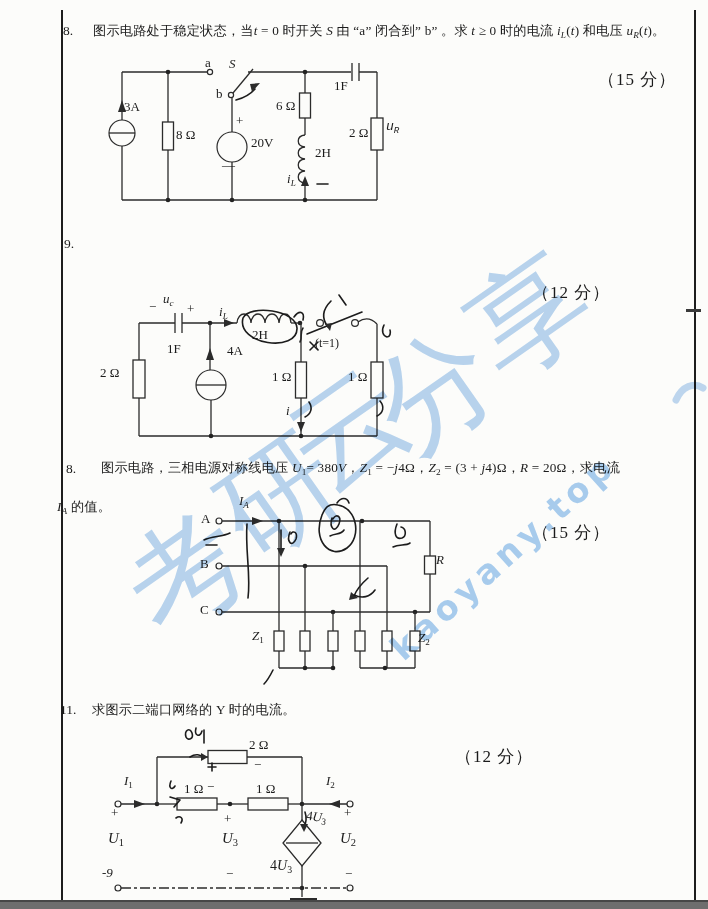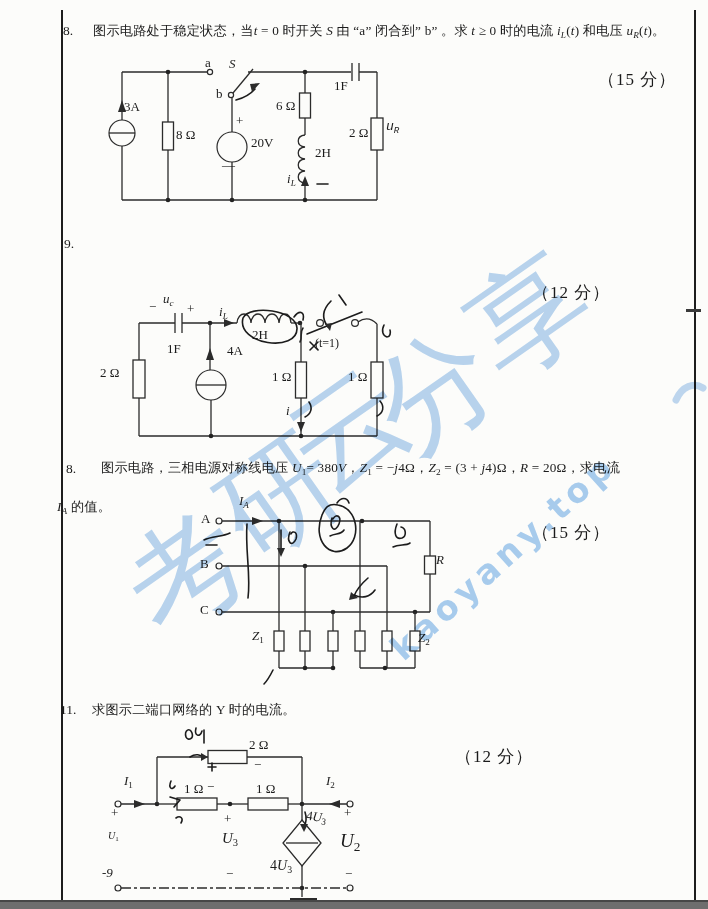--- a/index.html
+++ b/index.html
@@ -326,33 +326,33 @@
         <path class="hwst" d="M208,767 H216 M212,763 V771"></path>
         <path class="hwst" d="M171,781 C168,788 172,791 175,786"></path>
         <path class="hwst" d="M170,797 L180,800 L174,807"></path>
         <path class="hwst" d="M176,818 C180,815 184,818 181,823"></path>
         <path class="hwst" d="M305,812 C307,818 306,823 304,827"></path>
         <polygon class="ah" points="300,824 308,824 304,832"></polygon>
       </g>
     </svg>
     <span class="lbl" style="left:29px;top:54px;"><span class="run-i">I</span><span class="run-sub">1</span></span>
     <span class="lbl" style="left:16px;top:86px;">+</span>
-    <span class="lbl" style="left:13px;top:110px;font-size:10px;"><span class="run-i">U</span><span class="run-sub">1</span></span>
+    <span class="lbl" style="left:13px;top:110px;font-size:15px;"><span class="run-i">U</span><span class="run-sub">1</span></span>
     <span class="lbl hw" style="left:7px;top:146px;">-9</span>
     <span class="lbl" style="left:154px;top:18px;">2 Ω</span>
     <span class="lbl" style="left:159px;top:38px;">−</span>
     <span class="lbl" style="left:89px;top:62px;">1 Ω</span>
     <span class="lbl" style="left:112px;top:60px;">−</span>
     <span class="lbl" style="left:161px;top:62px;">1 Ω</span>
     <span class="lbl" style="left:129px;top:92px;">+</span>
     <span class="lbl" style="left:127px;top:110px;font-size:15px;"><span class="run-i">U</span><span class="run-sub">3</span></span>
     <span class="lbl" style="left:131px;top:147px;">−</span>
     <span class="lbl" style="left:231px;top:54px;"><span class="run-i">I</span><span class="run-sub">2</span></span>
     <span class="lbl" style="left:249px;top:86px;">+</span>
-    <span class="lbl" style="left:245px;top:110px;font-size:19px;"><span class="run-i">U</span><span class="run-sub">2</span></span>
+    <span class="lbl" style="left:245px;top:110px;font-size:15px;"><span class="run-i">U</span><span class="run-sub">2</span></span>
     <span class="lbl" style="left:250px;top:147px;">−</span>
     <span class="lbl" style="left:175px;top:138px;font-size:14px;"><span class="run-n">4</span><span class="run-i">U</span><span class="run-sub">3</span></span>
     <span class="lbl hw" style="left:211px;top:90px;transform:rotate(8deg);"><span class="run-n">4</span><span class="run-i">U</span><span class="run-sub">3</span></span>
   </div>
 
   <div class="wm-layer">
     <span class="wchar" style="left:128px;top:515px;">考</span>
     <span class="wchar" style="left:221px;top:438px;">研</span>
     <span class="wchar" style="left:290px;top:370px;">云</span>
     <span class="wchar" style="left:376px;top:332px;">分</span>

